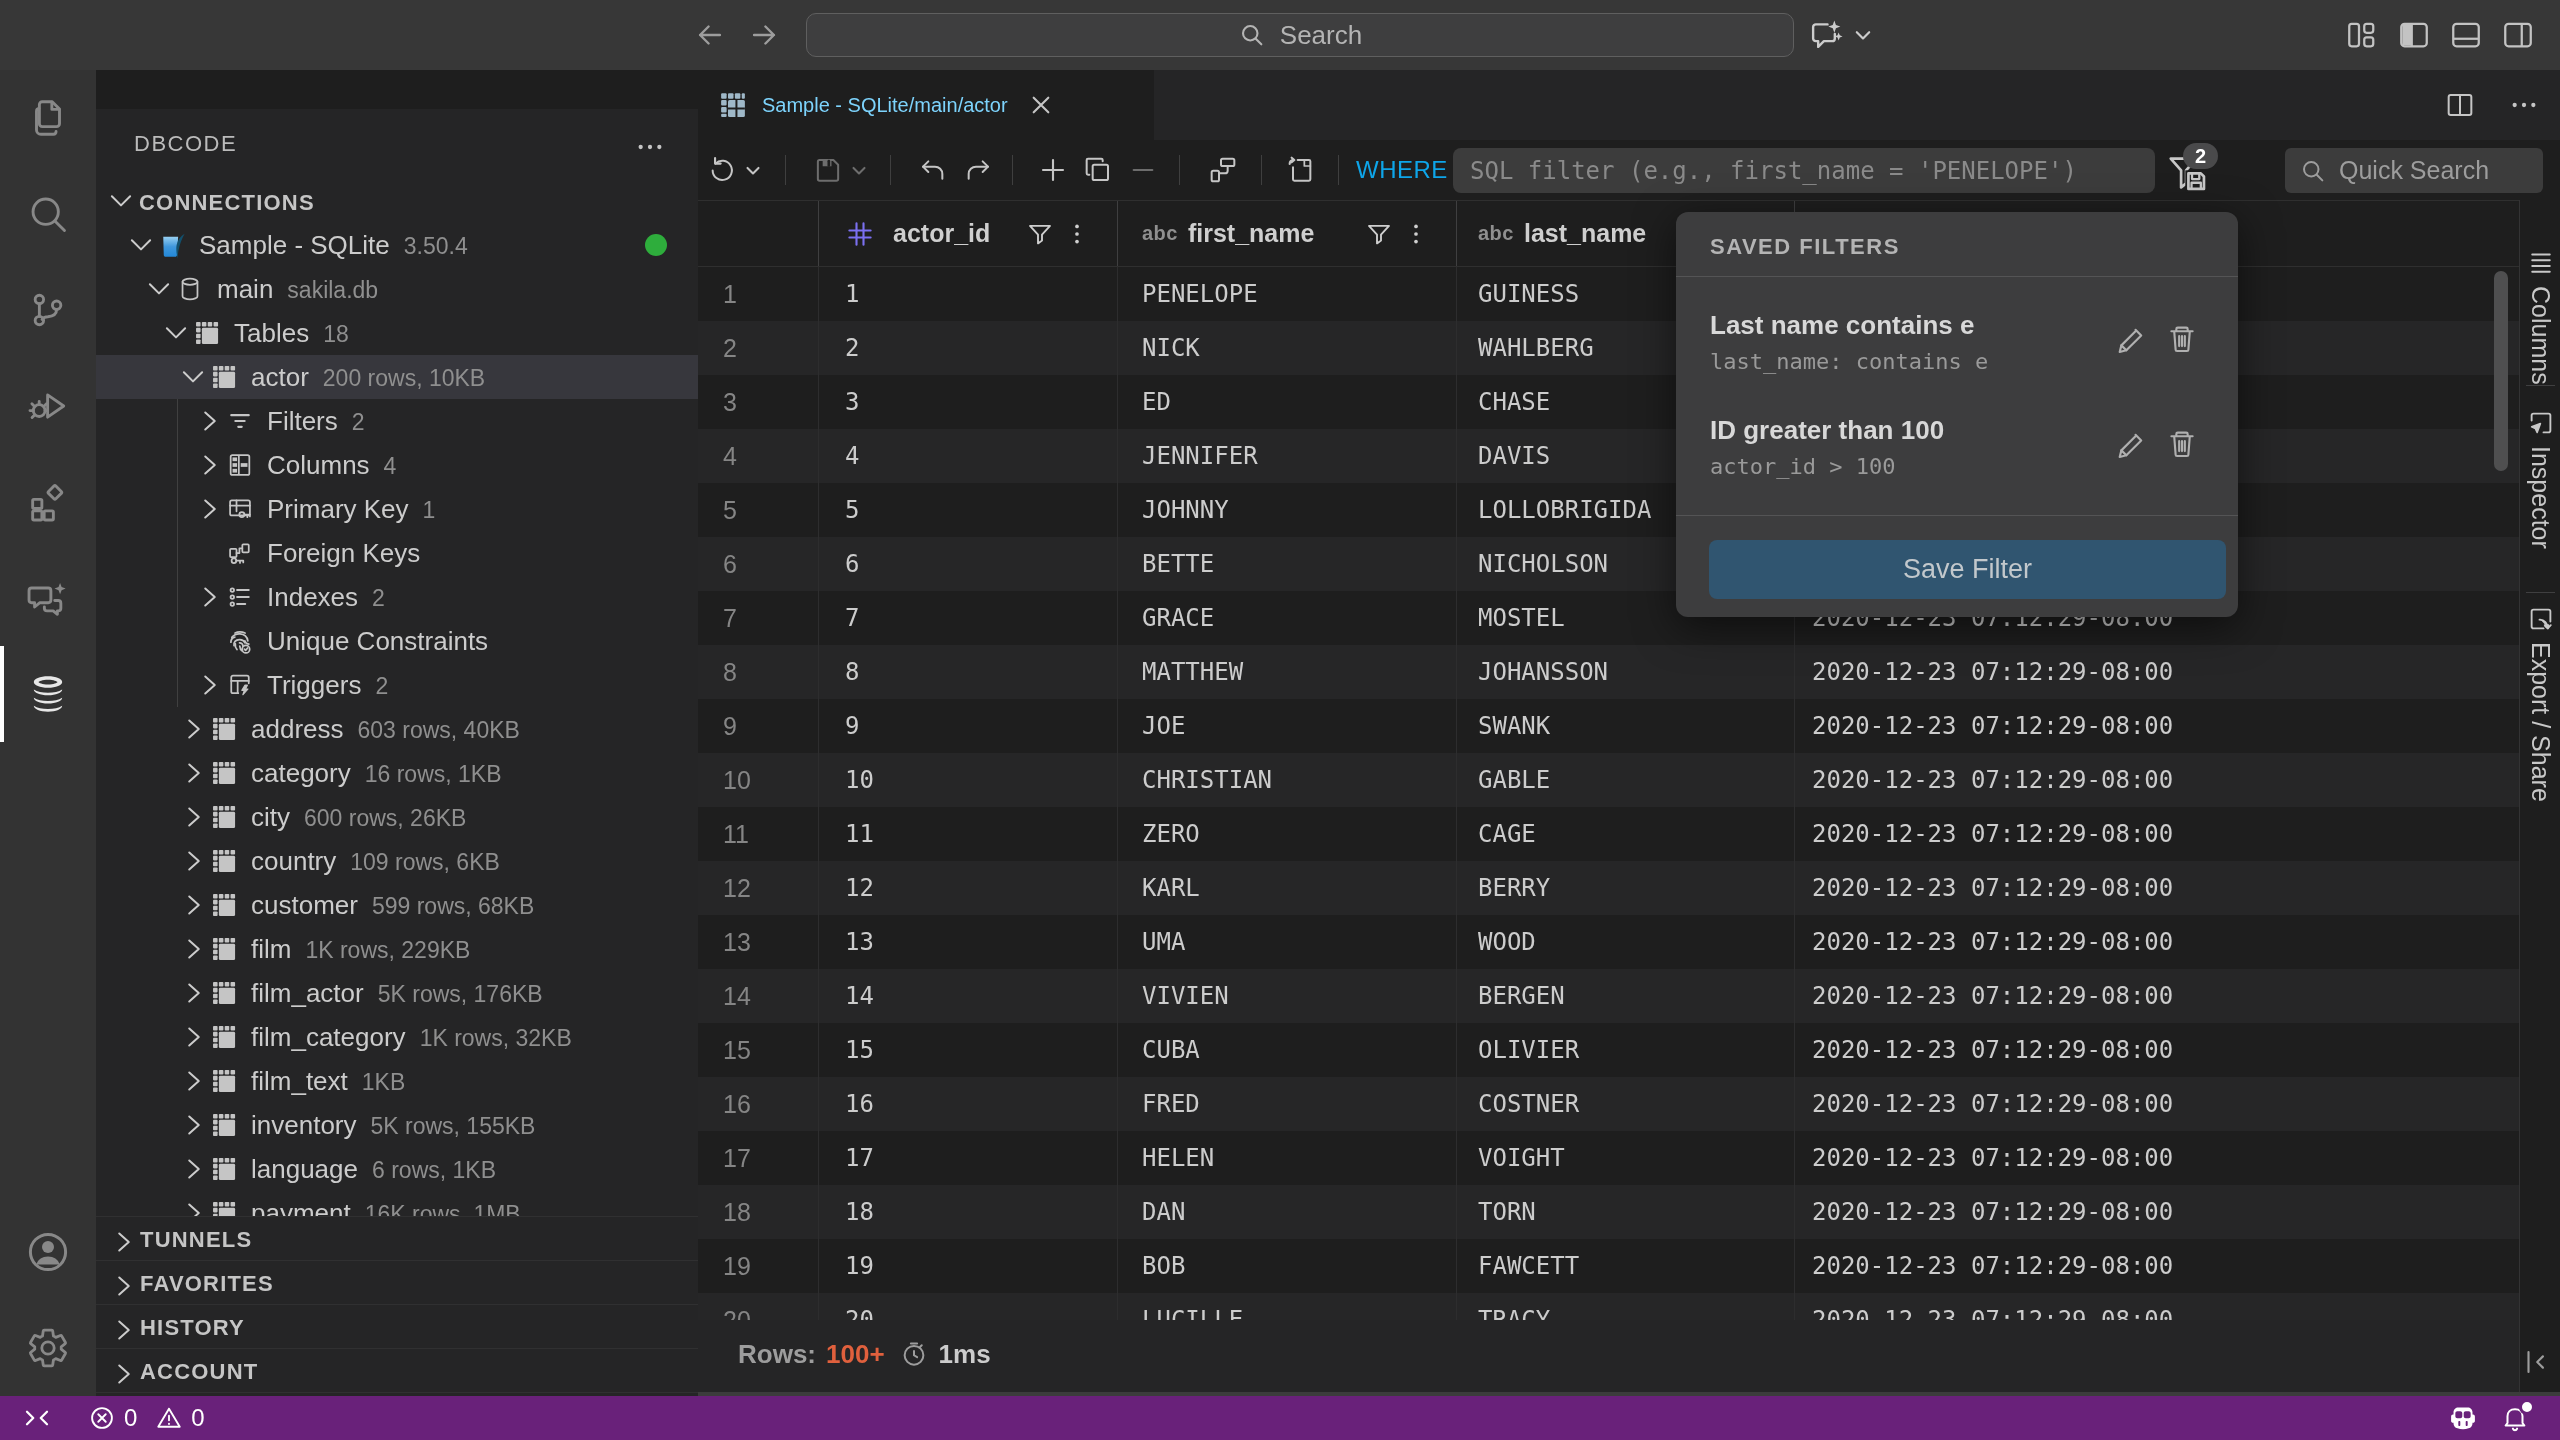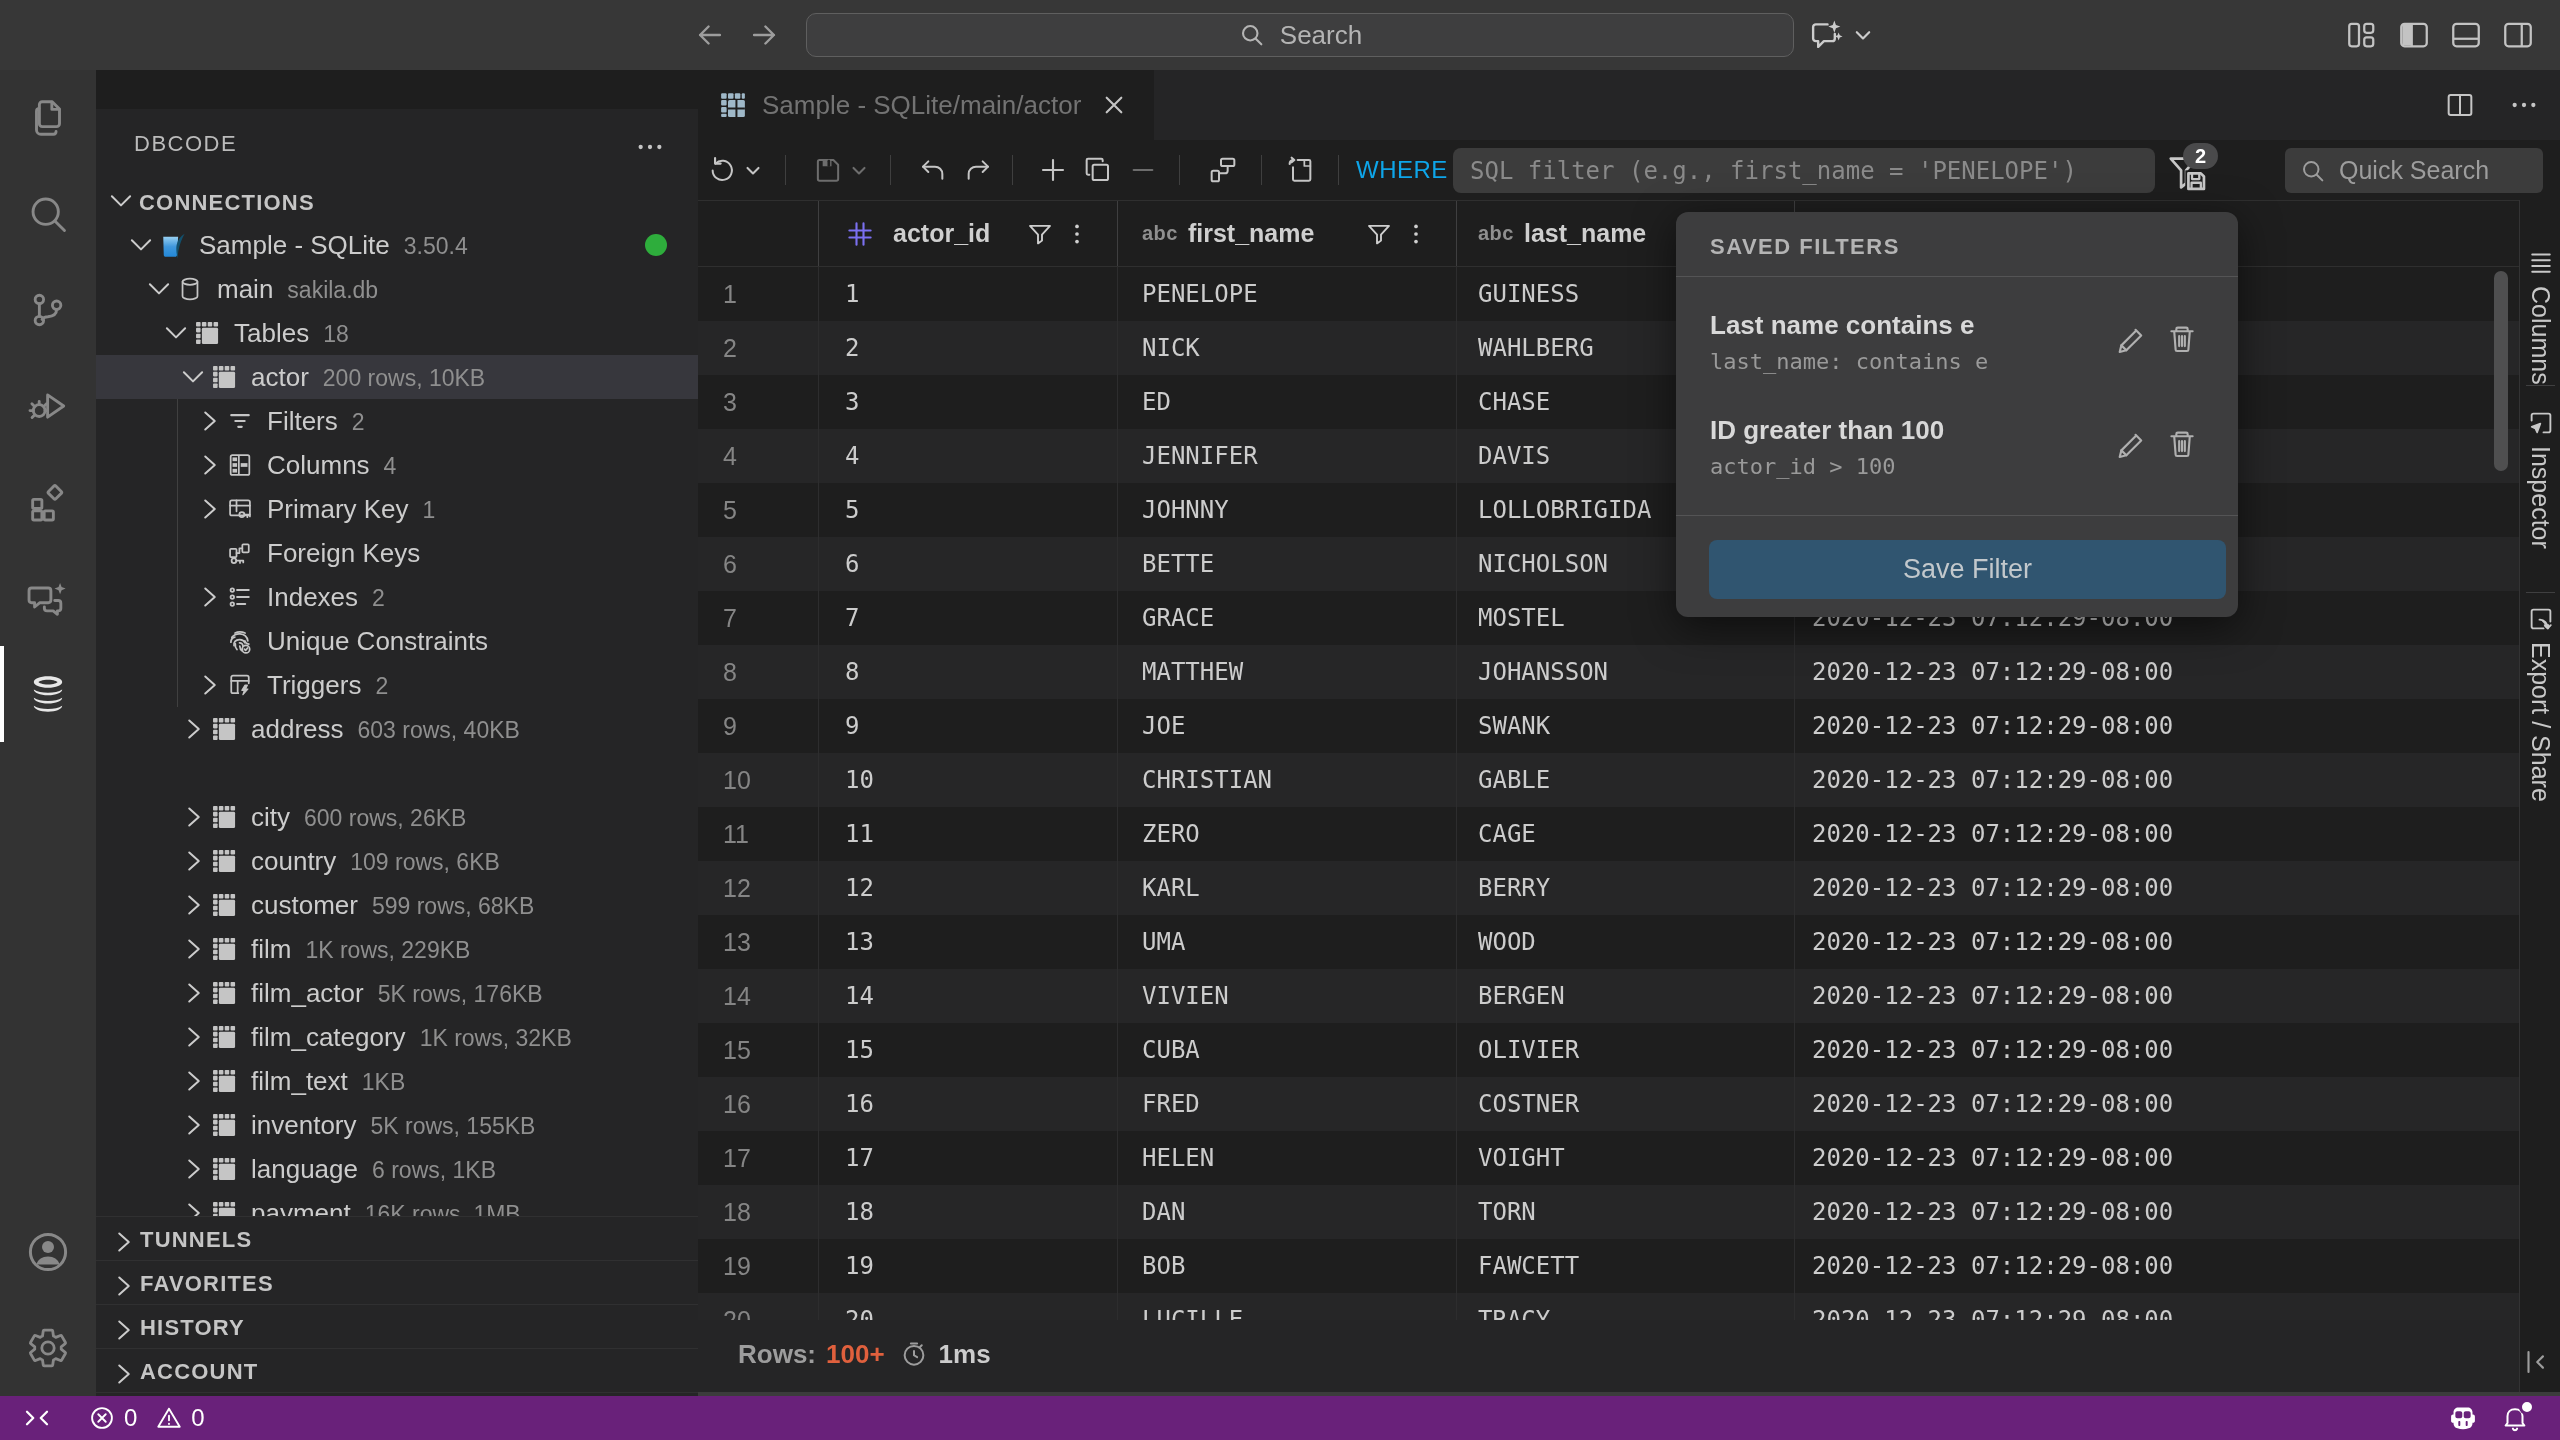--- a/index.html
+++ b/index.html
@@ -33,21 +33,21 @@
   .tdesc { font-size:23px; color:#8f8f8f; margin-left:14px; }
   .conn-dot { position:absolute; left:549px; top:11px; width:22px; height:22px; border-radius:50%; background:#2ead3c; }
   .indent-guide { position:absolute; width:1px; background:#404040; }
   .side-sections { position:absolute; left:0; top:1107px; width:602px; }
   .side-section { position:relative; width:602px; height:44px; border-top:1px solid #303031; }
   .side-section .twisty { left:12px; top:8px; }
   .side-section .tlabel { position:absolute; left:44px; top:10px; font-weight:700; font-size:22px; letter-spacing:1.2px; color:#c5c5c5; }
   
   .tabstrip { position:absolute; left:698px; top:70px; width:1862px; height:70px; background:#252526; }
   .tab { position:absolute; left:0; top:0; height:70px; width:456px; background:#1e1e1e; display:flex; align-items:center; padding:0 20px; gap:14px; }
-  .tab-label { font-size:26px; color:#737373; white-space:pre; }
+  .tab-label { font-size:20px; color:#7dd3fc; white-space:pre; }
   .tab-close { color:#c5c5c5; margin-left:6px; }
   .tab-actions { position:absolute; right:20px; top:0; height:70px; display:flex; align-items:center; gap:32px; color:#c5c5c5; }
   .toolbar { position:absolute; left:698px; top:140px; width:1862px; height:60px; background:#1e1e1e; }
   .tb { position:absolute; top:0; height:60px; display:flex; align-items:center; color:#c5c5c5; }
   .tb.dim { color:#6d6d6d; }
   .tb-sep { position:absolute; top:15px; width:1px; height:30px; background:#3f3f3f; }
   .where-label { position:absolute; left:658px; top:16px; font-size:24px; font-weight:400; color:#0ea5e9; letter-spacing:0.5px; }
   .sql-input { position:absolute; left:755px; top:8px; width:702px; height:45px; background:#3c3c3c; border-radius:8px;
     font-family:"DejaVu Sans Mono", monospace; font-size:24px; color:#8a8a8a; display:flex; align-items:center; padding:0 17px; overflow:hidden; white-space:pre; }
   .filter-badge-btn { position:absolute; left:1467px; top:10px; width:70px; height:46px; color:#c8c8c8; }
@@ -444,20 +444,40 @@
             <rect x="12.6" y="2.6" width="3.9" height="3.9" rx="0.7"></rect>
             <rect x="17.6" y="2.6" width="3.9" height="3.9" rx="0.7"></rect>
             <rect x="2.6" y="7.6" width="3.9" height="3.9" rx="0.7"></rect>
             <rect x="2.6" y="12.6" width="3.9" height="3.9" rx="0.7"></rect>
             <rect x="2.6" y="17.6" width="3.9" height="3.9" rx="0.7"></rect>
             <rect x="7.6" y="7.6" width="13.9" height="13.9" rx="1.2"></rect>
           </svg>
         </span>
         <span class="tlabel" style="left:155px">address<span class="tdesc">603 rows, 40KB</span></span>
       </div>
+      <div class="tree-row" style="top:572px">
+        <span class="twisty" style="left:82px">
+          <svg width="30" height="30" viewBox="0 0 24 24" fill="none" stroke="currentColor" stroke-width="1.5" stroke-linecap="round" stroke-linejoin="round">
+            <path d="M9 5.2l7.6 6.8L9 18.8" stroke-width="1.6"></path>
+          </svg>
+        </span>
+        <span class="ticon" style="left:114px">
+          <svg width="28" height="28" viewBox="0 0 24 24" fill="currentColor">
+            <rect x="2.6" y="2.6" width="3.9" height="3.9" rx="0.7"></rect>
+            <rect x="7.6" y="2.6" width="3.9" height="3.9" rx="0.7"></rect>
+            <rect x="12.6" y="2.6" width="3.9" height="3.9" rx="0.7"></rect>
+            <rect x="17.6" y="2.6" width="3.9" height="3.9" rx="0.7"></rect>
+            <rect x="2.6" y="7.6" width="3.9" height="3.9" rx="0.7"></rect>
+            <rect x="2.6" y="12.6" width="3.9" height="3.9" rx="0.7"></rect>
+            <rect x="2.6" y="17.6" width="3.9" height="3.9" rx="0.7"></rect>
+            <rect x="7.6" y="7.6" width="13.9" height="13.9" rx="1.2"></rect>
+          </svg>
+        </span>
+        <span class="tlabel" style="left:155px">category<span class="tdesc">16 rows, 1KB</span></span>
+      </div>
       <div class="tree-row" style="top:616px">
         <span class="twisty" style="left:82px">
           <svg width="30" height="30" viewBox="0 0 24 24" fill="none" stroke="currentColor" stroke-width="1.5" stroke-linecap="round" stroke-linejoin="round">
             <path d="M9 5.2l7.6 6.8L9 18.8" stroke-width="1.6"></path>
           </svg>
         </span>
         <span class="ticon" style="left:114px">
           <svg width="28" height="28" viewBox="0 0 24 24" fill="currentColor">
             <rect x="2.6" y="2.6" width="3.9" height="3.9" rx="0.7"></rect>
             <rect x="7.6" y="2.6" width="3.9" height="3.9" rx="0.7"></rect>

